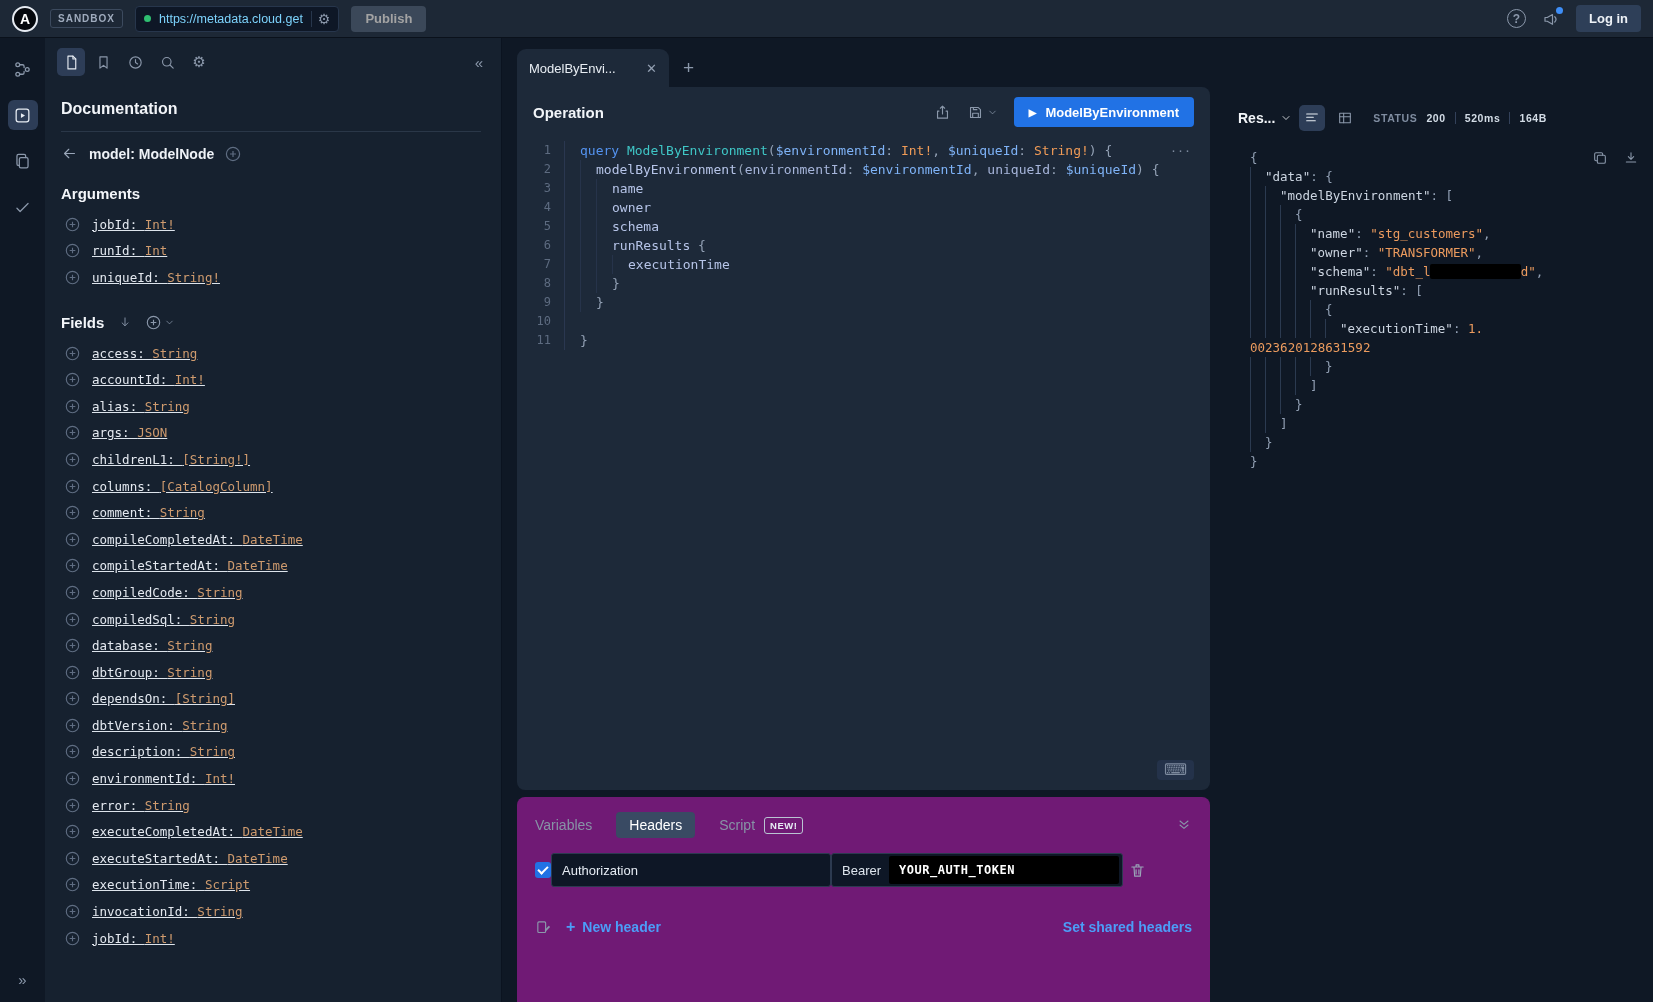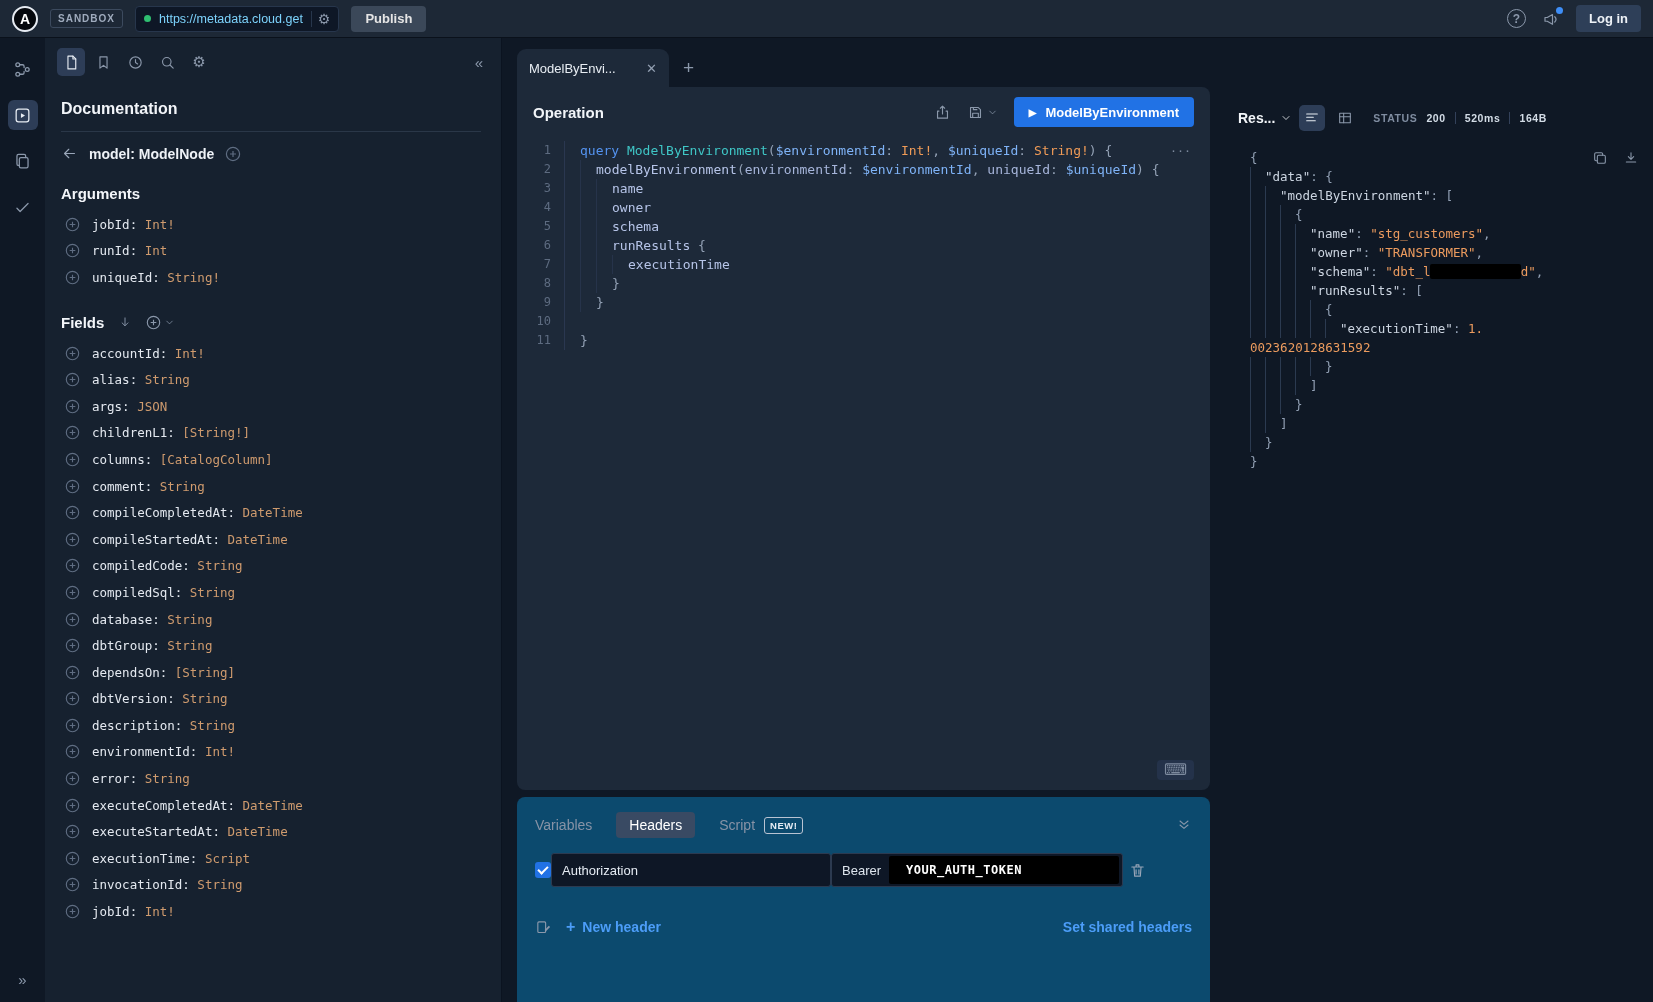--- a/index.html
+++ b/index.html
@@ -16,21 +16,21 @@
     border-bottom:1px solid #0a111b; display:flex; align-items:center; padding:0 12px; gap:12px; z-index:5; }
   .logo { width:26px; height:26px; border-radius:50%; background:#05080d; border:2px solid #e6ebf2;
     display:flex; align-items:center; justify-content:center; font-weight:bold; font-size:14px; color:#fff; cursor:pointer; }
   .chip { border:1px solid #3c4a5e; color:#9fabbd; font-size:10px; letter-spacing:1px; padding:3px 7px;
     border-radius:3px; font-weight:bold; }
   .urlbox { display:flex; align-items:center; gap:8px; background:#0e1726; border:1px solid #27364c;
     border-radius:4px; height:26px; padding:0 8px; }
   .dot { width:7px; height:7px; border-radius:50%; background:#2fbf71; }
   .url-text { color:#7dd3fc; font-size:12.5px; max-width:160px; white-space:nowrap; overflow:hidden; }
   .url-gear { color:#8b98ab; font-size:14px; padding-left:6px; border-left:1px solid #27364c; cursor:pointer; }
-  .publish { background:#3b4859; color:#e5e5e5; border:none; border-radius:4px; height:26px; padding:0 14px;
+  .publish { background:#3b4859; color:#a3a3a3; border:none; border-radius:4px; height:26px; padding:0 14px;
     font-size:13px; font-weight:bold; font-family:inherit; }
   .topbar-right { margin-left:auto; display:flex; align-items:center; gap:16px; }
   .help-ic { width:19px; height:19px; border-radius:50%; border:1.5px solid #8b98ab; color:#8b98ab;
     font-size:12px; font-weight:bold; display:flex; align-items:center; justify-content:center; cursor:pointer; }
   .megaphone { position:relative; color:#8b98ab; cursor:pointer; }
   .megaphone .ndot { position:absolute; top:-3px; right:-3px; width:7px; height:7px; border-radius:50%; background:#3e8ef7; }
   .login { background:#2e3f58; color:#eef2f7; border:none; border-radius:4px; height:27px; padding:0 13px;
     font-size:13px; font-weight:bold; font-family:inherit; cursor:pointer; }
 
   
@@ -50,21 +50,21 @@
   .tool-btn.active { background:#2d3d57; color:#e8edf4; }
   .collapse-left { margin-left:auto; color:#8b98ab; font-size:15px; cursor:pointer; padding-right:6px; }
   .docs-body { padding:0 20px 0 16px; }
   .docs-title { font-size:16px; font-weight:bold; color:#f2f5f9; padding:14px 0 13px 0; border-bottom:1px solid #2a3748; }
   .crumb-row { margin-top:13px; display:flex; align-items:center; gap:11px; }
   .crumb-back { color:#9aa7ba; cursor:pointer; }
   .crumb-label { font-size:14px; font-weight:bold; color:#eef2f7; }
   .sec-heading { margin-top:23px; font-size:15px; font-weight:bold; color:#f2f5f9; display:flex; align-items:center; gap:14px; }
   .sec-heading .hic { color:#8b98ab; cursor:pointer; }
   .hic-pair { display:flex; align-items:center; gap:3px; color:#8b98ab; cursor:pointer; }
-  .doc-list { margin-top:9px; }
+  .doc-list { margin-top:9px;text-decoration:underline; }
   .doc-row { height:26.6px; display:flex; align-items:center; gap:12px; padding-left:4px; }
   .plus-circle { display:flex; cursor:pointer; }
   .doc-row-text { font-family:"DejaVu Sans Mono", monospace; font-size:12.5px; cursor:pointer; white-space:nowrap; }
   .fname { color:#e4e9f0; }
   .ftype { color:#cf9b6e; }
 
   
   .tabbar { position:absolute; left:502px; top:38px; right:0; height:49px; display:flex;
     align-items:flex-end; padding-left:15px; }
   .tab { height:38px; width:152px; background:#1d2939; border-radius:9px 9px 0 0; display:flex;
@@ -92,40 +92,40 @@
   .code-ellipsis { position:absolute; top:4px; right:18px; color:#7d8a9e; font-size:15px; letter-spacing:2px; cursor:pointer; }
   .kbd-hint { position:absolute; right:16px; bottom:10px; color:#7d8a9e; font-size:16px; cursor:pointer;
     background:#24324a; border-radius:4px; padding:1px 7px; line-height:18px; }
 
   .tk-kw{color:#5493f0}.tk-op{color:#3fc6c6}.tk-var{color:#7fb3f7}.tk-type{color:#ef9b57}
   .tk-field{color:#b6c4e8}.tk-arg{color:#a6b5da}.tk-punc{color:#93a1b5}
   .tk-key{color:#ccd5e1}.tk-str{color:#ec9b5e}.tk-num{color:#ec9b5e}
   .tk-redact{background:#000;color:#000;border-radius:2px}
 
   
-  .bottom-card { position:absolute; left:517px; top:797px; width:693px; bottom:0; background:#0c4a6e;
+  .bottom-card { position:absolute; left:517px; top:797px; width:693px; bottom:0; background:#701a75;
     border-radius:8px 8px 0 0; padding:15px 18px; }
   .bp-tabs { display:flex; align-items:center; gap:24px; }
   .bp-tab { color:#8793a6; font-size:14px; cursor:pointer; display:flex; align-items:center; gap:9px; }
   .bp-tab.active { background:#394a63; color:#fff; padding:5px 13px; border-radius:4px; }
   .new-badge { border:1px solid #b9c3d2; color:#e6ecf4; font-size:9.5px; font-weight:bold; letter-spacing:0.5px;
     border-radius:3px; padding:2px 5px; }
   .bp-collapse { margin-left:auto; color:#8b98ab; cursor:pointer; }
   .hdr-row { margin-top:15px; display:flex; align-items:center; }
   .checkbox { width:16px; height:16px; border-radius:3px; background:#2172e5; position:relative; cursor:pointer; flex:none; }
   .checkbox::after { content:""; position:absolute; left:5px; top:2px; width:4px; height:8px;
     border:solid #fff; border-width:0 2px 2px 0; transform:rotate(45deg); }
   .hdr-input { width:280px; height:34px; background:#0e1726; border:1px solid #2c3a50; border-radius:3px;
     color:#e6ecf4; font-size:13px; padding:0 10px; font-family:inherit; }
   .val-box { width:292px; height:34px; background:#0e1726; border:1px solid #2c3a50; border-radius:3px;
     display:flex; align-items:center; gap:8px; padding:0 3px 0 10px; }
   .bearer-lbl { color:#dfe6ee; font-size:13px; }
   .token-box { flex:1; height:28px; background:#000; border-radius:2px; color:#fff;
     font-family:"DejaVu Sans Mono", monospace; font-size:12px; font-weight:bold; letter-spacing:0.5px;
-    display:flex; align-items:center; padding:0 17px; }
+    display:flex; align-items:center; padding:0 10px; }
   .trash { color:#9aa6b8; cursor:pointer; margin-left:6px; }
   .hdr-actions { margin-top:31px; display:flex; align-items:center; gap:14px; }
   .edit-hdrs { color:#8b98ab; cursor:pointer; }
   .link-blue { color:#4c9df8; font-size:14px; font-weight:bold; cursor:pointer; display:flex; align-items:center; gap:7px; }
   .shared-link { margin-left:auto; }
 
   
   .response { position:absolute; left:1228px; top:87px; right:0; bottom:0; }
   .resp-header { display:flex; align-items:center; gap:7px; padding:18px 12px 0 10px; }
   .resp-title { font-size:14px; font-weight:bold; color:#f2f5f9; cursor:pointer; display:flex; align-items:center; gap:5px; }
@@ -293,20 +293,29 @@
       </span>
     </div>
     <div class="doc-list" id="fields-list">
         <div class="doc-row">
           <span class="plus-circle">
             <svg width="15" height="15" viewBox="0 0 16 16" fill="none" stroke="#5f6d82" stroke-width="1.2">
               <circle cx="8" cy="8" r="6.6"></circle>
               <path d="M8 5v6M5 8h6"></path>
             </svg>
           </span>
+          <span class="doc-row-text"><span class="fname">access: </span><span class="ftype">String</span></span>
+        </div>
+        <div class="doc-row">
+          <span class="plus-circle">
+            <svg width="15" height="15" viewBox="0 0 16 16" fill="none" stroke="#5f6d82" stroke-width="1.2">
+              <circle cx="8" cy="8" r="6.6"></circle>
+              <path d="M8 5v6M5 8h6"></path>
+            </svg>
+          </span>
           <span class="doc-row-text"><span class="fname">accountId: </span><span class="ftype">Int!</span></span>
         </div>
         <div class="doc-row">
           <span class="plus-circle">
             <svg width="15" height="15" viewBox="0 0 16 16" fill="none" stroke="#5f6d82" stroke-width="1.2">
               <circle cx="8" cy="8" r="6.6"></circle>
               <path d="M8 5v6M5 8h6"></path>
             </svg>
           </span>
           <span class="doc-row-text"><span class="fname">alias: </span><span class="ftype">String</span></span>

